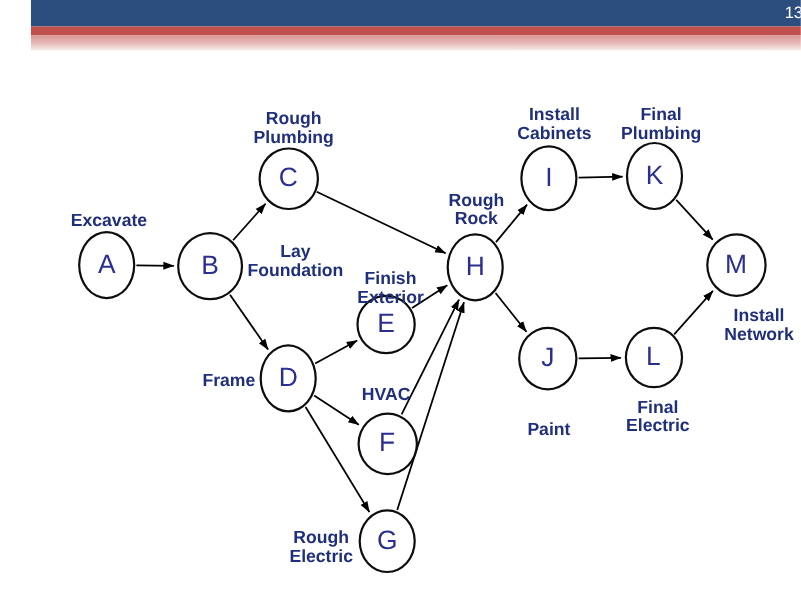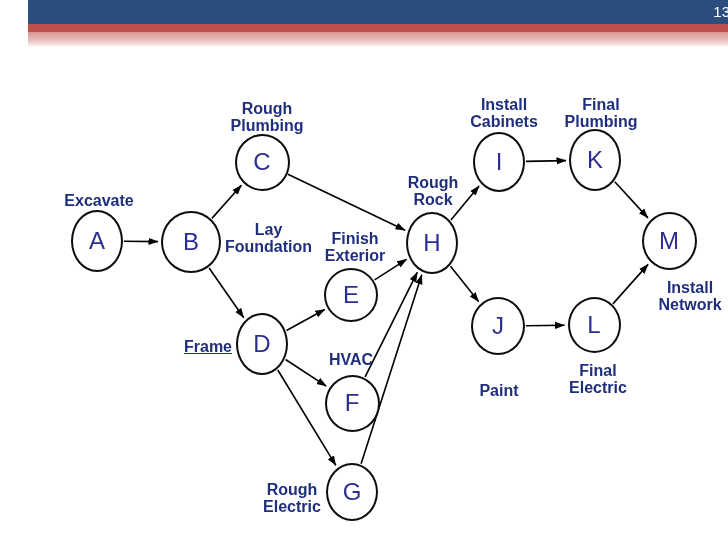--- a/index.html
+++ b/index.html
@@ -116,27 +116,27 @@
       <div class="node" style="left: 206.5px; top: 133.5px; width: 55px; height: 57px;">
         <span>C</span>
       </div>
       <div class="nlabel center" style="left: 239px; top: 100px;">
         <div>Rough</div>
         <div>Plumbing</div>
       </div>
       <div class="node" style="left: 208px; top: 313px; width: 52px; height: 62px;">
         <span>D</span>
       </div>
-      <div class="nlabel center" style="left: 180px; top: 338px; text-decoration: underline;">
+      <div class="nlabel center" style="left: 180px; top: 338px;">
         <div>Frame</div>
       </div>
       <div class="node" style="left: 296px; top: 268px; width: 54px; height: 54px;">
         <span>E</span>
       </div>
-      <div class="nlabel center" style="left: 327px; top: 230px;">
+      <div class="nlabel center" style="left: 327px; top: 245px;">
         <div>Finish</div>
         <div>Exterior</div>
       </div>
       <div class="node" style="left: 296.5px; top: 374.5px; width: 55px; height: 57px;">
         <span>F</span>
       </div>
       <div class="nlabel center" style="left: 323px; top: 351px;">
         <div>HVAC</div>
       </div>
       <div class="node" style="left: 298px; top: 463px; width: 52px; height: 58px;">

